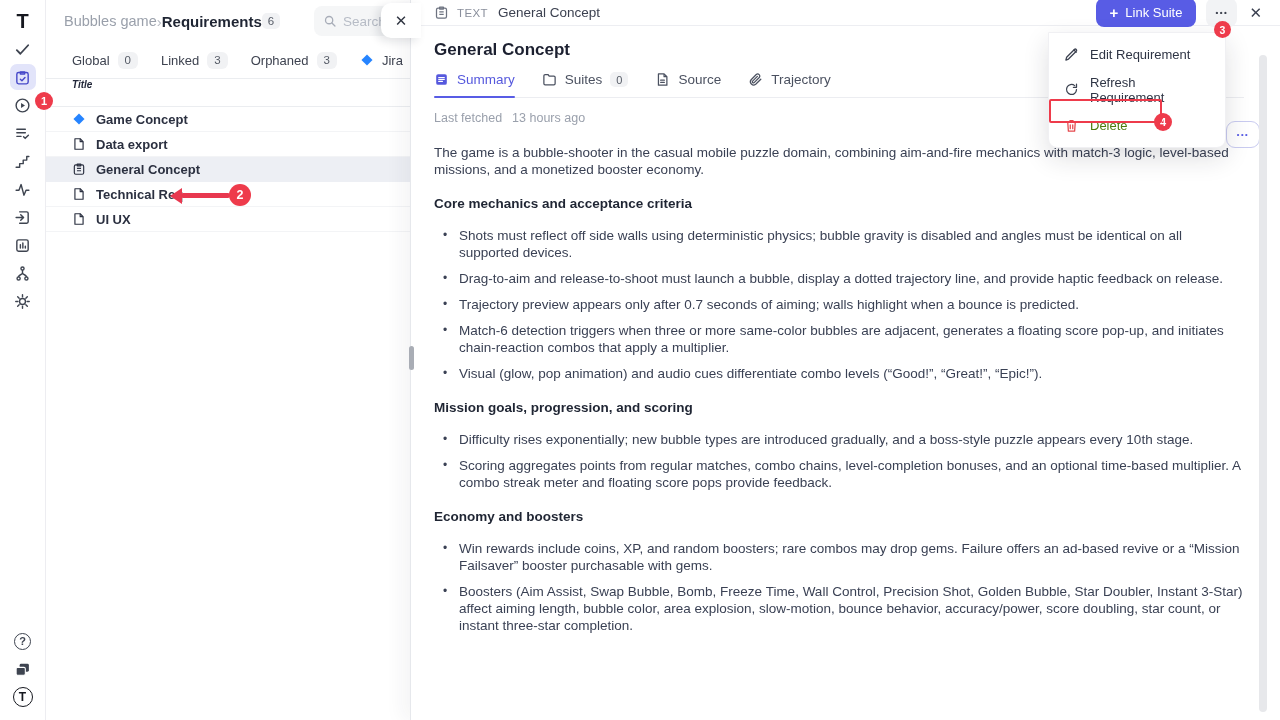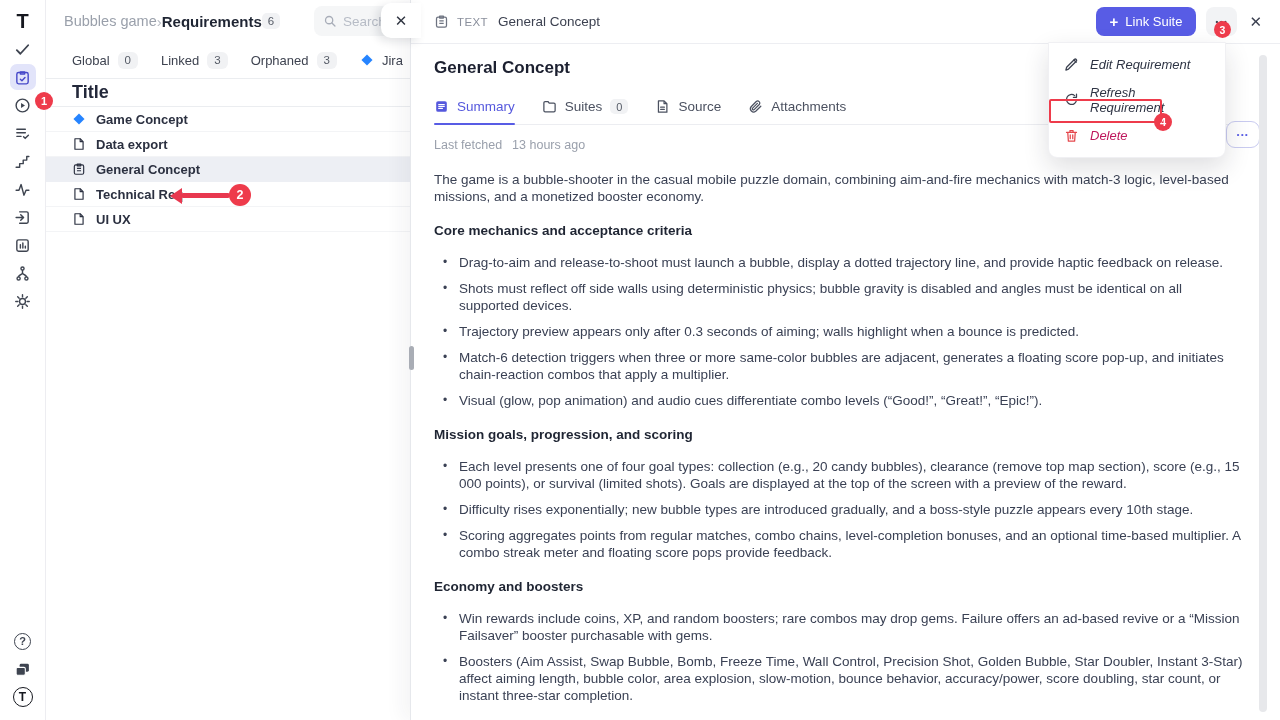--- a/index.html
+++ b/index.html
@@ -36,45 +36,45 @@
   .search-box input { border:0; outline:0; background:transparent; width:46px; font-size:13.5px; color:#3c4150;
                       font-family:"Liberation Sans", sans-serif; }
   .search-box input::placeholder { color:#b7bcc6; }
 
   .filters { height:36px; display:flex; align-items:center; padding-left:26px; gap:23px; white-space:nowrap; overflow:hidden; }
   .filter { display:flex; align-items:center; gap:8px; font-size:13px; color:#3e4350; }
   .filter .pill { background:#f1f2f4; color:#555b66; font-size:11.5px; border-radius:6px; padding:2.5px 7px; }
   .filter svg { width:14px; height:14px; }
 
   .col-head { height:29px; border-top:1px solid #ebedf0; border-bottom:1px solid #ebedf0;
-              display:flex; align-items:center; padding-left:26px; font-size:18px; font-weight:bold; color:#23283a; }
+              display:flex; align-items:flex-start; padding-left:26px; font-size:10px; font-weight:bold; color:#23283a;font-style:italic; }
   .req-row { height:25px; display:flex; align-items:center; gap:10px; padding-left:26px;
              font-size:13px; font-weight:600; color:#2b3040; border-bottom:1px solid #f3f4f6; }
   .req-row.selected { background:#edeff4; border-bottom-color:#edeff4; }
   .req-row svg { width:14px; height:14px; flex:none; color:#2b3040; }
 
   
   .detail { position:absolute; left:410px; top:0; bottom:0; right:0; background:#fff; z-index:10;
             border-left:1px solid #e6e8ec; box-shadow:-8px 0 18px rgba(30,34,50,.05); overflow:hidden; }
-  .detail-head { height:44px; border-bottom:1px solid #edeef2; display:flex; align-items:center; padding:0 16px 0 23px; gap:8px; }
+  .detail-head { height:26px; border-bottom:1px solid #edeef2; display:flex; align-items:center; padding:0 16px 0 23px; gap:8px; }
   .detail-head .clip { color:#6d7380; }
   .detail-head .clip svg { width:15px; height:15px; display:block; }
   .type-label { color:#8a8f9c; font-size:11.5px; letter-spacing:.4px; }
   .head-title { color:#3c4150; font-size:13.5px; margin-left:2px; }
   .head-right { margin-left:auto; display:flex; align-items:center; gap:10px; }
   .btn-link-suite { display:flex; align-items:center; gap:7px; height:29px; padding:0 14px; border-radius:8px;
                     background:#585ce5; color:#fff; font-size:13px; border:0; cursor:pointer; }
   .btn-link-suite .plus { font-size:15px; font-weight:bold; line-height:1; }
   .btn-more { width:31px; height:29px; border-radius:8px; background:#f2f3f5; color:#3a3f4c; border:0;
               display:flex; align-items:center; justify-content:center; font-size:8px; letter-spacing:1.5px; font-weight:bold; }
   .btn-close { color:#3b4050; font-size:15px; background:none; border:0; padding:0 2px; cursor:pointer; }
 
   .detail-body { padding:14px 36px 0 23px; }
   .doc-title { font-size:17px; font-weight:bold; color:#1c2030; }
-  .tabs { display:flex; gap:27px; margin-top:21px; border-bottom:1px solid #ecedf1; }
+  .tabs { display:flex; gap:27px; margin-top:12px; border-bottom:1px solid #ecedf1; }
   .tab { display:flex; align-items:center; gap:8px; font-size:13.5px; color:#4b5160; padding-bottom:10px; position:relative; }
   .tab svg { width:15px; height:15px; }
   .tab .pill { background:#f1f2f4; color:#555b66; font-size:11px; border-radius:5px; padding:1.5px 6px; }
   .tab.active { color:#5558dd; }
   .tab.active::after { content:""; position:absolute; left:0; right:0; bottom:-1px; height:2px; background:#585ce5; border-radius:2px; }
 
   .fetched { margin-top:13px; display:flex; gap:10px; font-size:12.5px; color:#9aa0ac; }
   .fetch-more { position:absolute; top:121px; right:20px; width:34px; height:27px; border:1px solid #c9cbf0; border-radius:9px;
                 background:#fff; color:#585ce5; display:flex; align-items:center; justify-content:center;
                 font-size:7.5px; letter-spacing:1.5px; font-weight:bold; }
@@ -89,25 +89,25 @@
   
   .edge-thumb { position:absolute; left:409px; top:346px; width:5px; height:24px; background:#a9adb5; border-radius:3px; z-index:12; }
   .right-scroll { position:absolute; right:13px; top:55px; bottom:8px; width:8px; background:#e7e8eb; border-radius:4px; z-index:11; }
 
   
   .corner-close { position:absolute; left:381px; top:3px; width:40px; height:35px; background:#fff;
                   border-radius:10px 0 0 10px; box-shadow:-4px 3px 10px rgba(20,24,40,.12); z-index:20;
                   display:flex; align-items:center; justify-content:center; color:#2f3440; font-size:15px; }
 
   
-  .menu { position:absolute; left:1048px; top:42px; width:178px; background:#fff; border:1px solid #f0f0f3;
-          border-radius:0 0 9px 9px; box-shadow:0 10px 26px rgba(25,28,45,.14); padding:7px 0 8px; z-index:50;font-style:italic; }
+  .menu { position:absolute; left:1048px; top:32px; width:178px; background:#fff; border:1px solid #f0f0f3;
+          border-radius:0 0 9px 9px; box-shadow:0 10px 26px rgba(25,28,45,.14); padding:7px 0 8px; z-index:50; }
   .menu-item { display:flex; align-items:center; gap:11px; padding:6.5px 15px; font-size:13px; color:#2f3545; cursor:pointer; }
   .menu-item svg { width:15px; height:15px; color:#3c4250; flex:none; }
-  .menu-item.danger { color:#be185d; }
+  .menu-item.danger { color:#4d7c0f; }
   .menu-item.danger svg { color:#e5484d; }
 
   
   .anno { position:absolute; z-index:60; }
   .anno-circle { background:#ee3b4b; color:#fff; border-radius:50%; display:flex; align-items:center;
                  justify-content:center; font-weight:bold; }
   .c18 { width:18px; height:18px; font-size:11px; }
   .c22 { width:22px; height:22px; font-size:12.5px; }
   .c17 { width:17px; height:17px; font-size:10.5px; }
   .anno-box { position:absolute; left:1049px; top:99px; width:113px; height:24px; border:2.5px solid #ee3b4b;
@@ -325,44 +325,43 @@
               <path d="M5.5 3h9l4.5 4.5V21H5.5z"></path>
               <path d="M14.5 3v4.5H19"></path>
               <path d="M9 13h6M9 16.5h6" stroke-linecap="round"></path>
             </svg>
           <span>Source</span>
         </div>
         <div class="tab">
           <svg viewBox="0 0 24 24" fill="none" stroke="currentColor" stroke-width="2" stroke-linecap="round" stroke-linejoin="round">
               <path d="M20.5 11.5l-8.2 8.2a5.2 5.2 0 01-7.3-7.3L13.2 4a3.4 3.4 0 014.8 4.8l-8.2 8.2a1.7 1.7 0 01-2.4-2.4l7.6-7.6"></path>
             </svg>
-          <span>Attachments</span>
+          <span>Trajectory</span>
         </div>
       </div>
 
       <div class="fetched">
         <span>Last fetched</span>
         <span>13 hours ago</span>
       </div>
 
       <article class="doc">
         <p class="intro">The game is a bubble-shooter in the casual mobile puzzle domain, combining aim-and-fire mechanics with match-3 logic, level-based missions, and a monetized booster economy.</p>
 
         <h3>Core mechanics and acceptance criteria</h3>
         <ul>
+          <li>Shots must reflect off side walls using deterministic physics; bubble gravity is disabled and angles must be identical on all supported devices.</li>
           <li>Drag-to-aim and release-to-shoot must launch a bubble, display a dotted trajectory line, and provide haptic feedback on release.</li>
-          <li>Shots must reflect off side walls using deterministic physics; bubble gravity is disabled and angles must be identical on all supported devices.</li>
-          <li>Trajectory preview appears only after 0.3 seconds of aiming; walls highlight when a bounce is predicted.</li>
+          <li>Trajectory preview appears only after 0.7 seconds of aiming; walls highlight when a bounce is predicted.</li>
           <li>Match-6 detection triggers when three or more same-color bubbles are adjacent, generates a floating score pop-up, and initiates chain-reaction combos that apply a multiplier.</li>
           <li>Visual (glow, pop animation) and audio cues differentiate combo levels (“Good!”, “Great!”, “Epic!”).</li>
         </ul>
 
         <h3>Mission goals, progression, and scoring</h3>
         <ul>
-          <li>Each level presents one of four goal types: collection (e.g., 20 candy bubbles), clearance (remove top map section), score (e.g., 15 000 points), or survival (limited shots). Goals are displayed at the top of the screen with a preview of the reward.</li>
           <li>Difficulty rises exponentially; new bubble types are introduced gradually, and a boss-style puzzle appears every 10th stage.</li>
           <li>Scoring aggregates points from regular matches, combo chains, level-completion bonuses, and an optional time-based multiplier. A combo streak meter and floating score pops provide feedback.</li>
         </ul>
 
         <h3>Economy and boosters</h3>
         <ul>
           <li>Win rewards include coins, XP, and random boosters; rare combos may drop gems. Failure offers an ad-based revive or a “Mission Failsaver” booster purchasable with gems.</li>
           <li>Boosters (Aim Assist, Swap Bubble, Bomb, Freeze Time, Wall Control, Precision Shot, Golden Bubble, Star Doubler, Instant 3-Star) affect aiming length, bubble color, area explosion, slow-motion, bounce behavior, accuracy/power, score doubling, star count, or instant three-star completion.</li>
 
         </ul>

